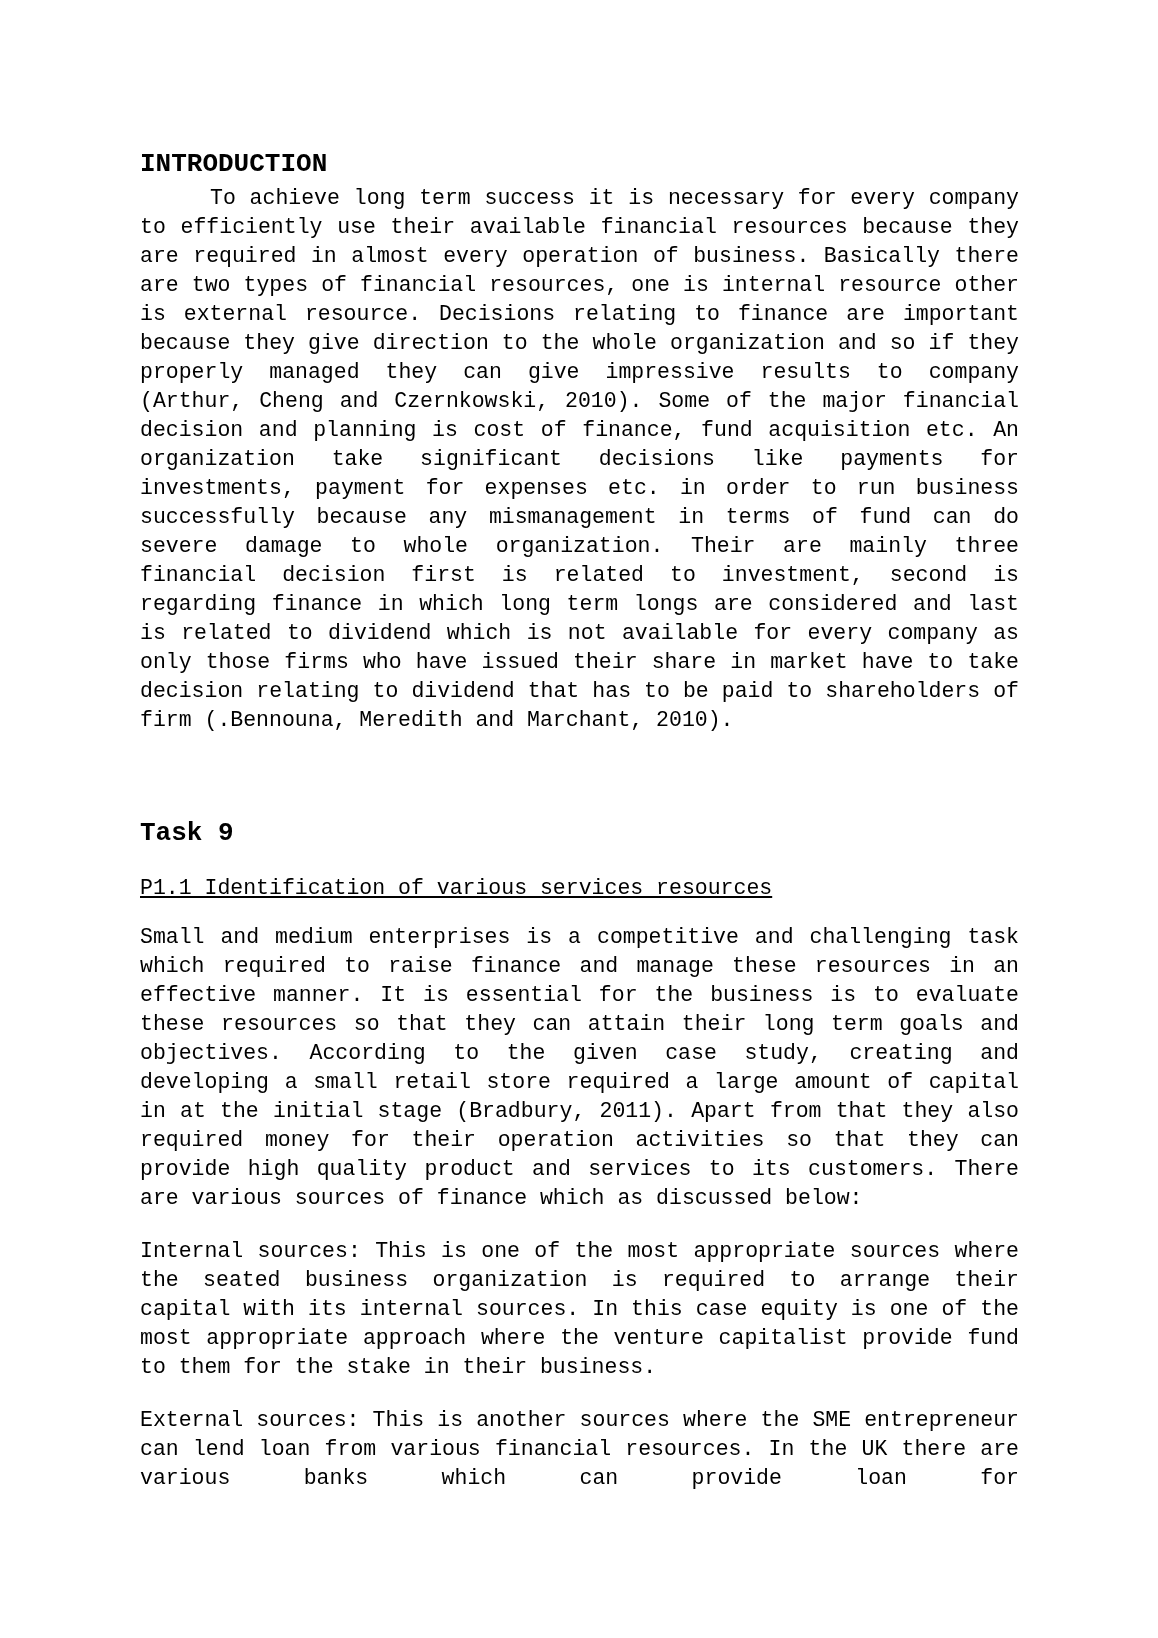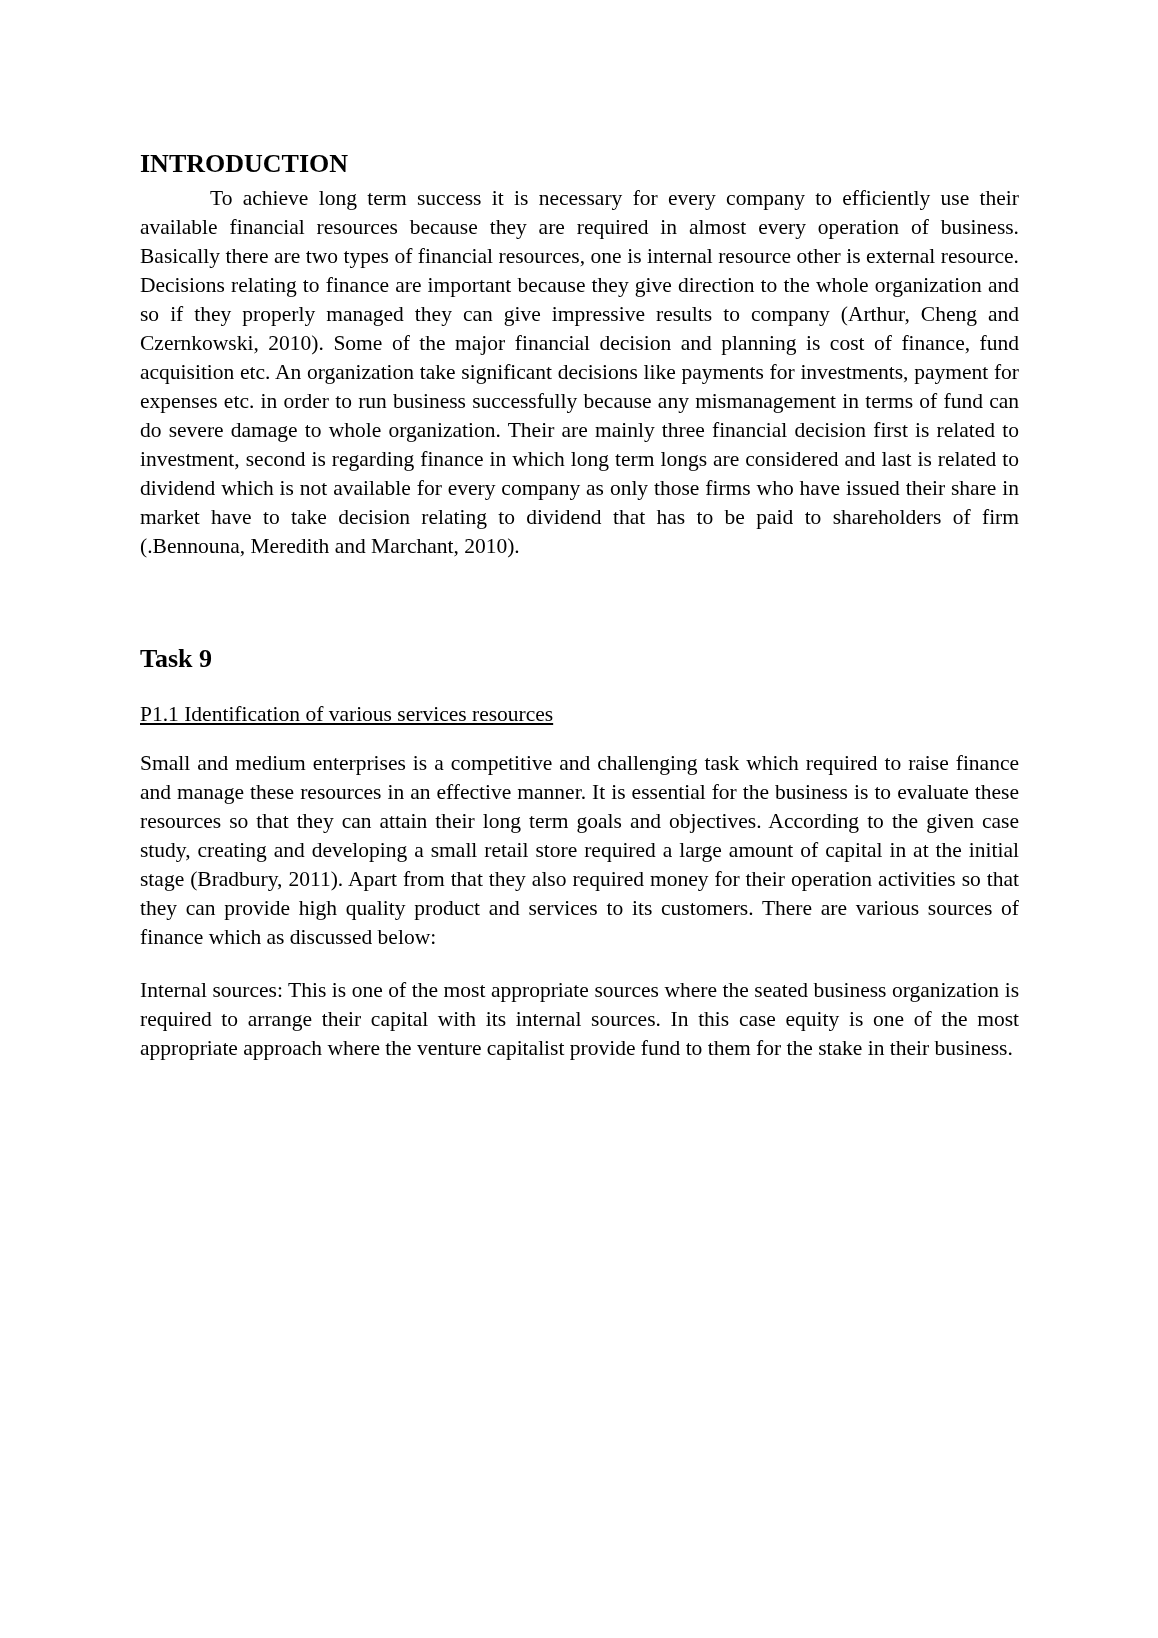--- a/index.html
+++ b/index.html
@@ -1,19 +1,19 @@
 <!DOCTYPE html>
 <html><head>
   <meta charset="utf-8">
   <style>
     html, body { margin: 0; padding: 0; background: #ffffff; }
     body { width: 1158px; height: 1638px; position: relative; overflow: hidden; }
     .page {
       position: absolute; left: 140px; top: 148px; width: 879px;
-      font-family: Liberation Serif, serif; color: #000000;
+      font-family: Liberation Mono, monospace; color: #000000;
     }
     .h1 { font-size: 26px; font-weight: bold; margin: 0; line-height: 32px; }
     .para {
       font-size: 21.5px; line-height: 29px; text-align: justify; margin: 0;
     }
     .indent { text-indent: 70px; }
     .intro-para { margin-top: 4px; }
     .h2 { font-size: 26px; font-weight: bold; margin: 0; margin-top: 82px; line-height: 32px; }
     .sub { font-size: 21.5px; text-decoration: underline; margin: 0; margin-top: 24px; line-height: 30px; }
     .p-task { margin-top: 20px; }
@@ -24,13 +24,14 @@
 
 <div class="page">
   <h1 class="h1">INTRODUCTION</h1>
   <p class="para indent intro-para">To achieve long term success it is necessary for every company to efficiently use their available financial resources because they are required in almost every operation of business. Basically there are two types of financial resources, one is internal resource other is external resource. Decisions relating to finance are important because they give direction to the whole organization and so if they properly managed they can give impressive results to company (Arthur, Cheng and Czernkowski, 2010). Some of the major financial decision and planning is cost of finance, fund acquisition etc. An organization take significant decisions like payments for investments, payment for expenses etc. in order to run business successfully because any mismanagement in terms of fund can do severe damage to whole organization. Their are mainly three financial decision first is related to investment, second is regarding finance in which long term longs are considered and last is related to dividend which is not available for every company as only those firms who have issued their share in market have to take decision relating to dividend that has to be paid to shareholders of firm (.Bennouna, Meredith and Marchant, 2010).</p>
 
   <h2 class="h2">Task 9</h2>
   <p class="sub">P1.1 Identification of various services resources</p>
 
   <p class="para p-task">Small and medium enterprises is a competitive and challenging task which required to raise finance and manage these resources in an effective manner. It is essential for the business is to evaluate these resources so that they can attain their long term goals and objectives. According to the given case study, creating and developing a small retail store required a large amount of capital in at the initial stage (Bradbury, 2011). Apart from that they also required money for their operation activities so that they can provide high quality product and services to its customers. There are various sources of finance which as discussed below:</p>
   <p class="para p-gap">Internal sources: This is one of the most appropriate sources where the seated business organization is required to arrange their capital with its internal sources. In this case equity is one of the most appropriate approach where the venture capitalist provide fund to them for the stake in their business.</p>
+  <p class="para p-gap" style="text-align-last: justify;">External sources: This is another sources where the SME entrepreneur can lend loan from various financial resources. In the UK there are various banks which can provide loan for</p>
 </div>
 
 </body></html>

